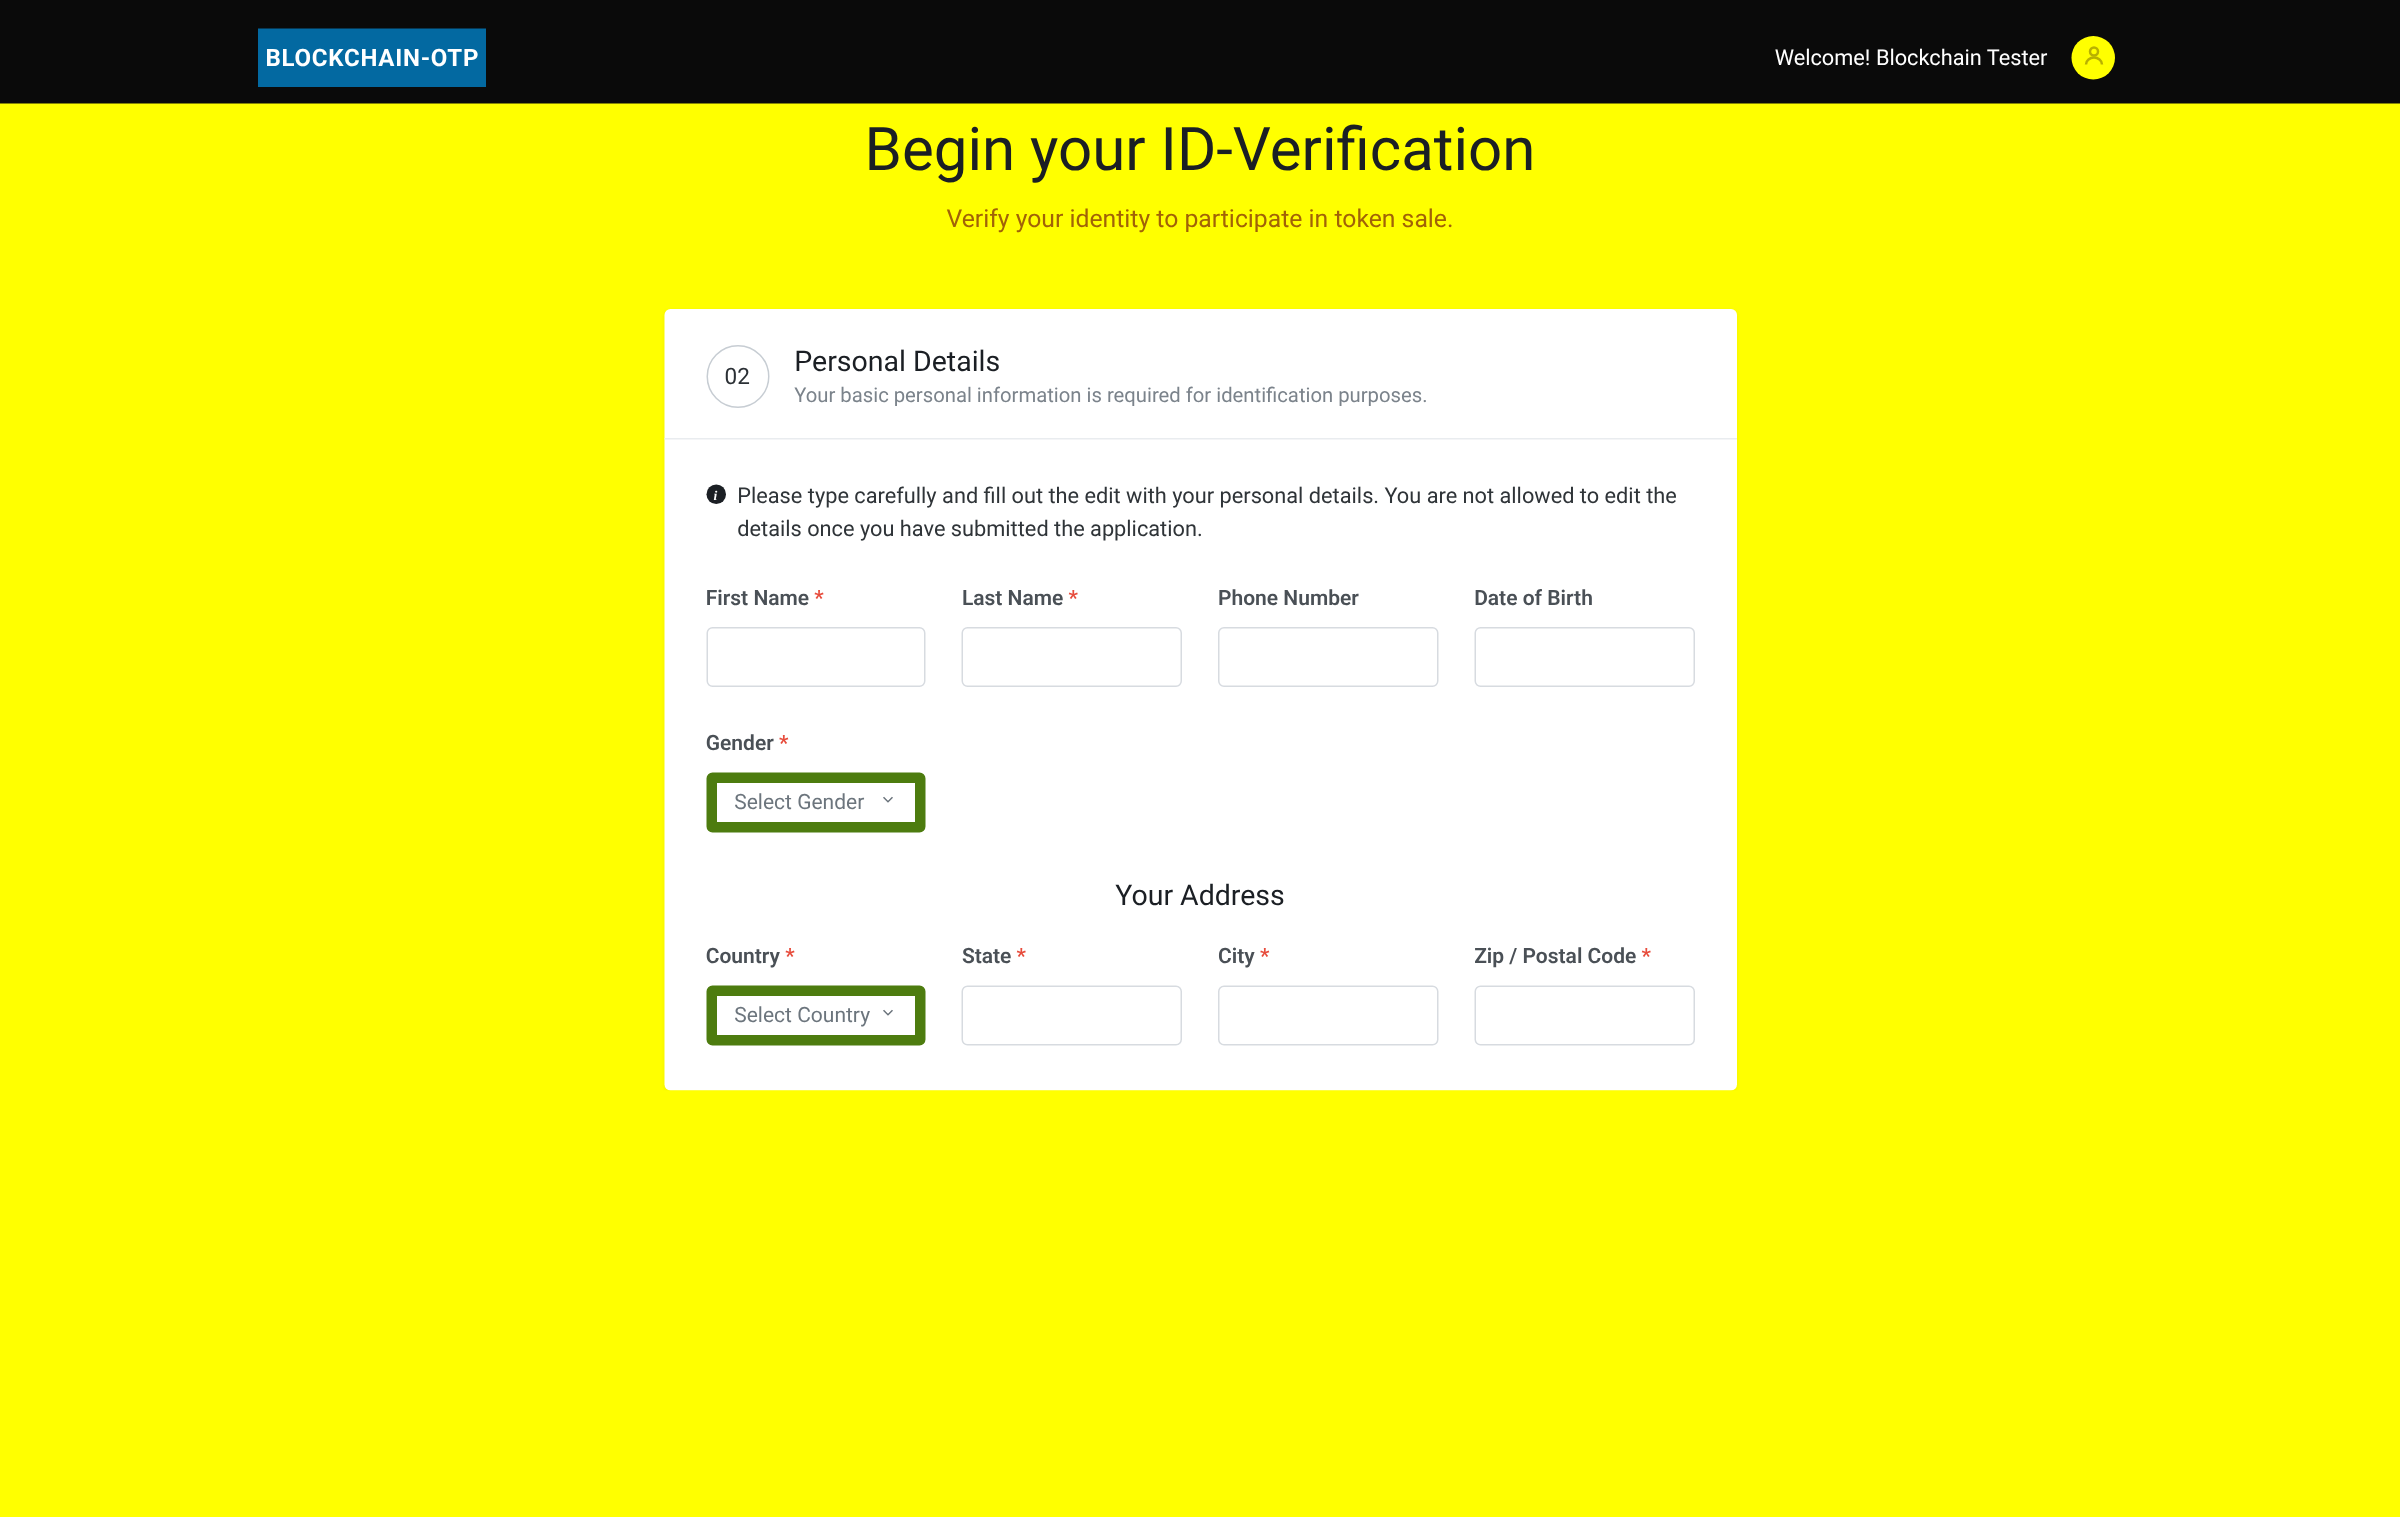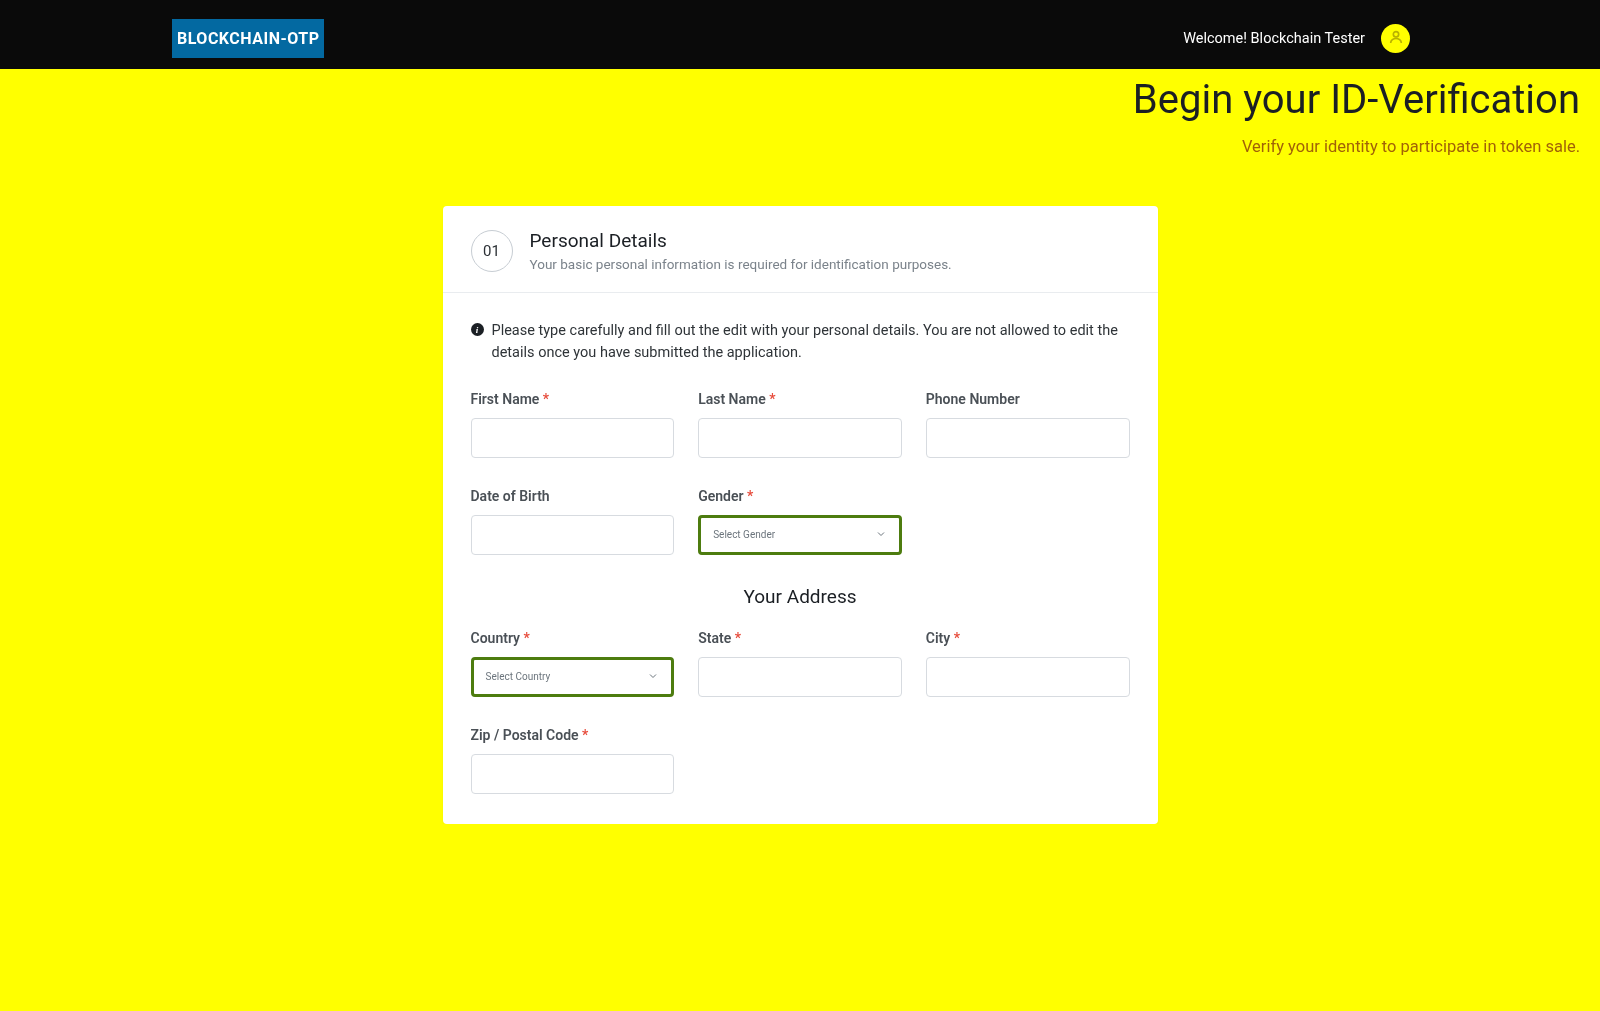--- a/index.html
+++ b/index.html
@@ -51,21 +51,21 @@
   background: #ffff00;
   display: flex;
   align-items: center;
   justify-content: center;
 }
 .avatar svg {
   width: 16px;
   height: 16px;
 }
 .page-head {
-  text-align: right;
+  text-align: center;
   padding: 7px 20px 50px;
 }
 .page-title {
   color: #1b1f24;
   font-size: 40px;
   font-weight: 400;
 }
 .page-subtitle {
   color: #a16207;
   font-size: 16.5px;
@@ -132,21 +132,21 @@
   font-style: italic;
   font-family: Georgia, serif;
 }
 .notice-text {
   font-size: 14.5px;
   color: #2f3438;
   line-height: 1.5;
 }
 .form-grid {
   display: grid;
-  grid-template-columns: 1fr 1fr 1fr;
+  grid-template-columns: 1fr 1fr 1fr 1fr;
   gap: 30px 24px;
 }
 .form-group label {
   display: block;
   font-size: 14px;
   font-weight: 600;
   color: #4a5056;
   margin-bottom: 11px;
 }
 .req {
@@ -161,24 +161,24 @@
   font-size: 14px;
   color: #495057;
   background: #fff;
 }
 .select-wrap {
   position: relative;
 }
 .select-display {
   width: 100%;
   height: 40px;
-  border: 3px solid #4d7c0f;
+  border: 7px solid #4d7c0f;
   border-radius: 4px;
   padding: 0 12px;
-  font-size: 10px;
+  font-size: 14px;
   color: #6c757d;
   background: #fff;
   display: flex;
   align-items: center;
   justify-content: space-between;
   cursor: pointer;
 }
 .chevron svg {
   width: 12px;
   height: 12px;
@@ -213,21 +213,21 @@
   </div>
 </nav>
 
 <div class="page-head">
   <h1 class="page-title">Begin your ID-Verification</h1>
   <p class="page-subtitle">Verify your identity to participate in token sale.</p>
 </div>
 
 <div class="card">
   <div class="card-header">
-    <div class="step-circle">01</div>
+    <div class="step-circle">02</div>
     <div class="card-header-text">
       <h2>Personal Details</h2>
       <p>Your basic personal information is required for identification purposes.</p>
     </div>
   </div>
 
   <div class="card-body">
     <div class="notice">
       <span class="notice-icon">i</span>
       <span class="notice-text">Please type carefully and fill out the edit with your personal details. You are not allowed to edit the details once you have submitted the application.</span>

